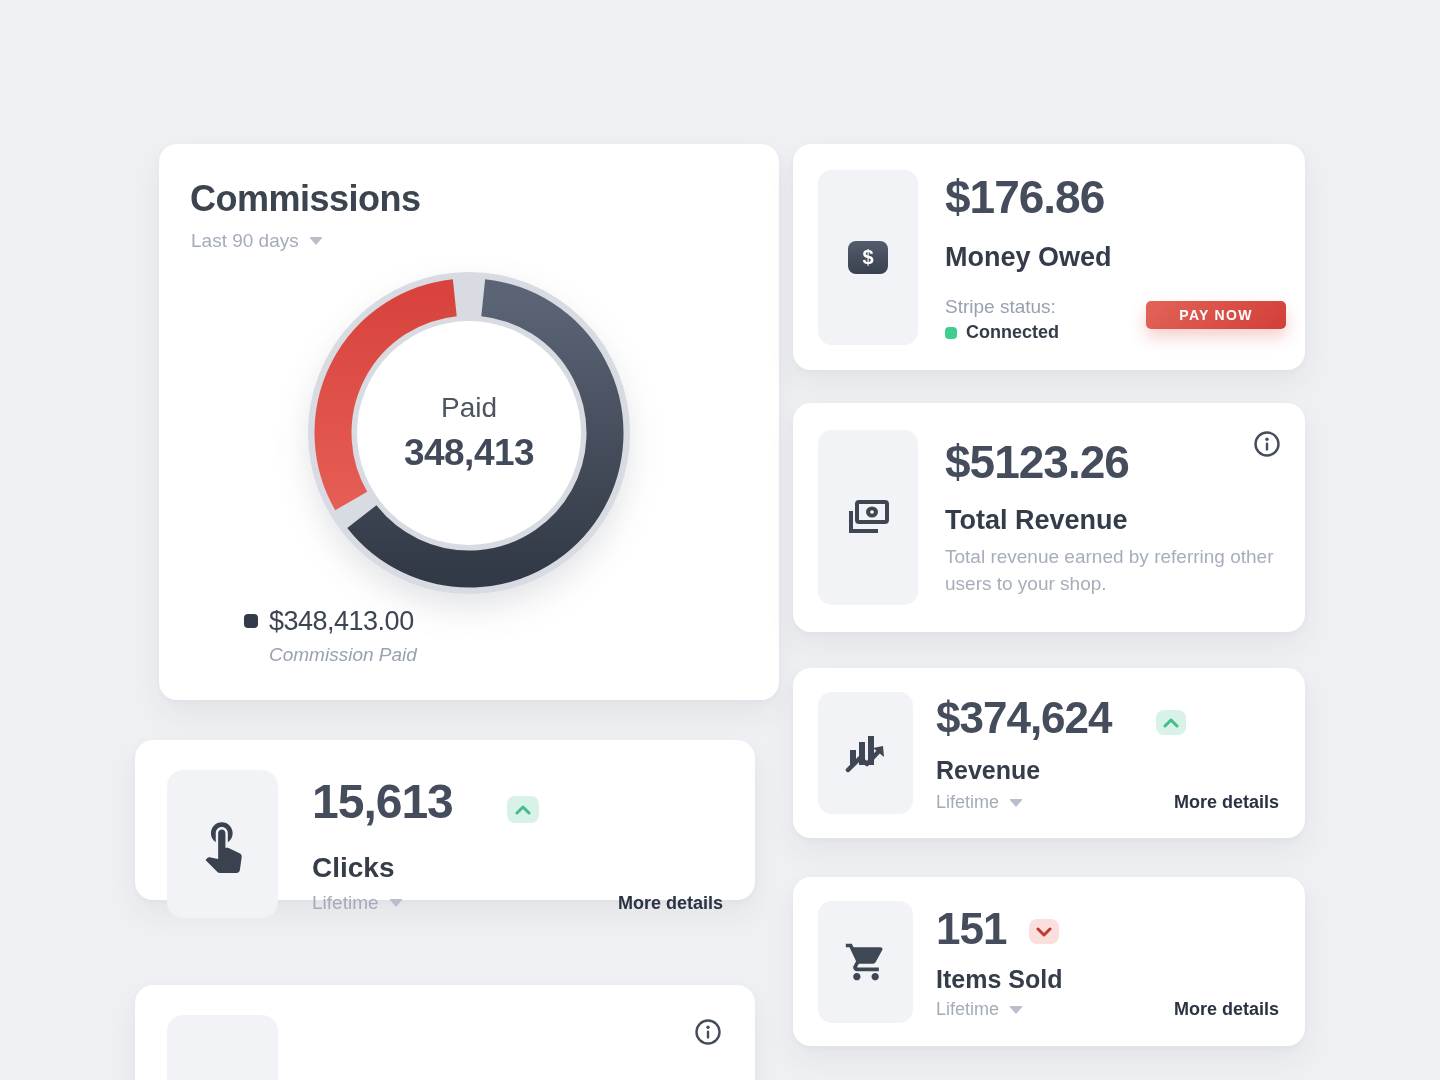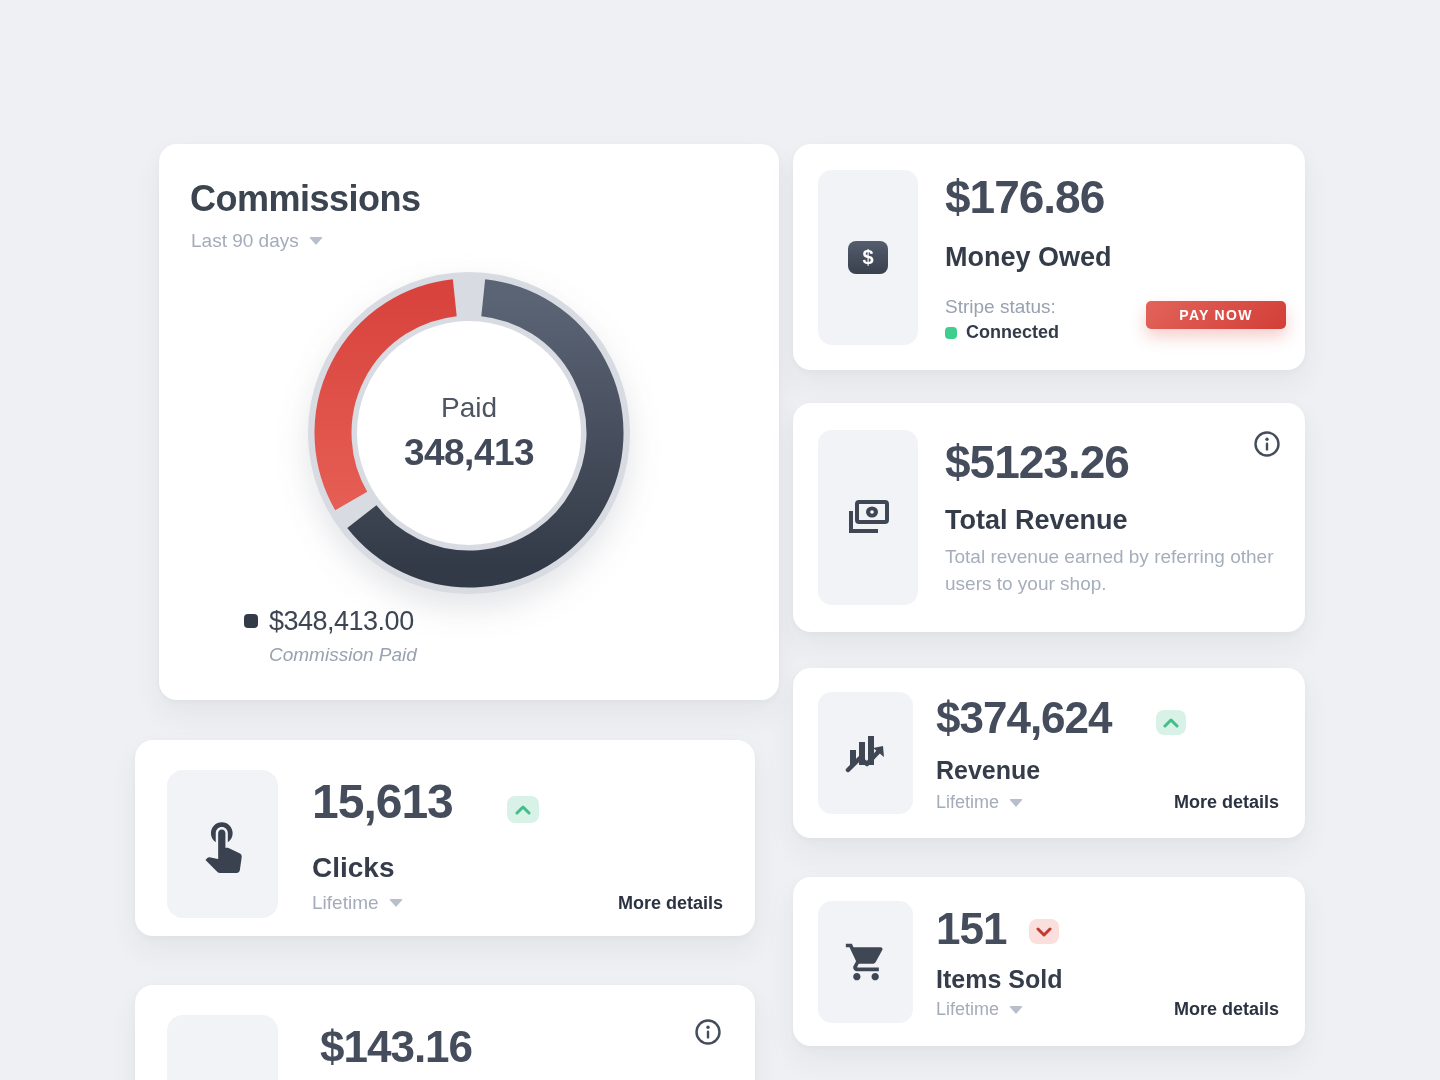--- a/index.html
+++ b/index.html
@@ -126,21 +126,21 @@
 
     <div class="legend-item" style="left:85px; top:462px;">
       <span class="legend-dot" id="legend-dot-0" style="background: rgb(51, 59, 73);"></span>
       <span>
         <div class="legend-value">$348,413.00</div>
         <div class="legend-label">Commission Paid</div>
       </span>
     </div>
   </div>
 
-  <div class="card" style="left:135px; top:740px; width:620px; height:196px;">
+  <div class="card" style="left:135px; top:740px; width:620px; height:160px;">
     <div class="tile" style="left:32px; top:30px; width:111px; height:148px;">
       <svg width="58" height="58" viewBox="0 0 24 24" class="icon-slate">
         <path fill="#3a4250" d="M9 11.24V7.5C9 6.12 10.12 5 11.5 5S14 6.12 14 7.5v3.74c1.21-.81 2-2.18 2-3.74C16 5.01 13.99 3 11.5 3S7 5.01 7 7.5c0 1.56.79 2.93 2 3.74zm9.84 4.63l-4.54-2.26c-.17-.07-.35-.11-.54-.11H13v-6c0-.83-.67-1.5-1.5-1.5S10 6.67 10 7.5v10.74c-3.6-.76-3.54-.75-3.67-.75-.31 0-.59.13-.79.33l-.79.8 4.94 4.94c.27.27.65.44 1.06.44h6.79c.75 0 1.33-.55 1.44-1.28l.75-5.27c.01-.07.02-.14.02-.2 0-.62-.38-1.16-.91-1.38z"></path>
       </svg>
     </div>
     <div class="big-num" style="left:177px; top:36px; font-size:48px;">15,613</div>
     <div class="badge" style="left:372px; top:56px; width:32px; height:27px;" data-trend="up">
       <svg class="chev-up" width="16" height="10" viewBox="0 0 16 10">
           <polyline points="2,8 8,2 14,8" fill="none" stroke="currentColor" stroke-width="3" stroke-linecap="round" stroke-linejoin="round"></polyline>
         </svg>
@@ -149,21 +149,20 @@
     <div class="card-label" style="left:177px; top:112px; font-size:28px;">Clicks</div>
     <div class="period-row" style="left:177px; top:152px;">
       <span>Lifetime</span>
       <span class="caret-down"></span>
     </div>
     <div class="more-link" style="right:32px; top:153px;">More details</div>
   </div>
 
   <div class="card" style="left:135px; top:985px; width:620px; height:210px;">
     <div class="tile" style="left:32px; top:30px; width:111px; height:148px;"></div>
-    <div class="big-num" style="left:185px; top:38px; font-size:44px;">$143.16</div>
     <svg class="info-icon" style="left:559px; top:33px;" viewBox="0 0 28 28">
       <circle cx="14" cy="14" r="11.5" fill="none" stroke="#454d5b" stroke-width="2.4"></circle>
       <circle cx="14" cy="9.3" r="1.7" fill="#454d5b"></circle>
       <rect x="12.8" y="12.6" width="2.4" height="8" rx="1.2" fill="#454d5b"></rect>
     </svg>
   </div>
 
   <div class="card" style="left:793px; top:144px; width:512px; height:226px;">
     <div class="tile" style="left:25px; top:26px; width:100px; height:175px; border-radius:14px;">
       <div class="dollar-chip">$</div>

